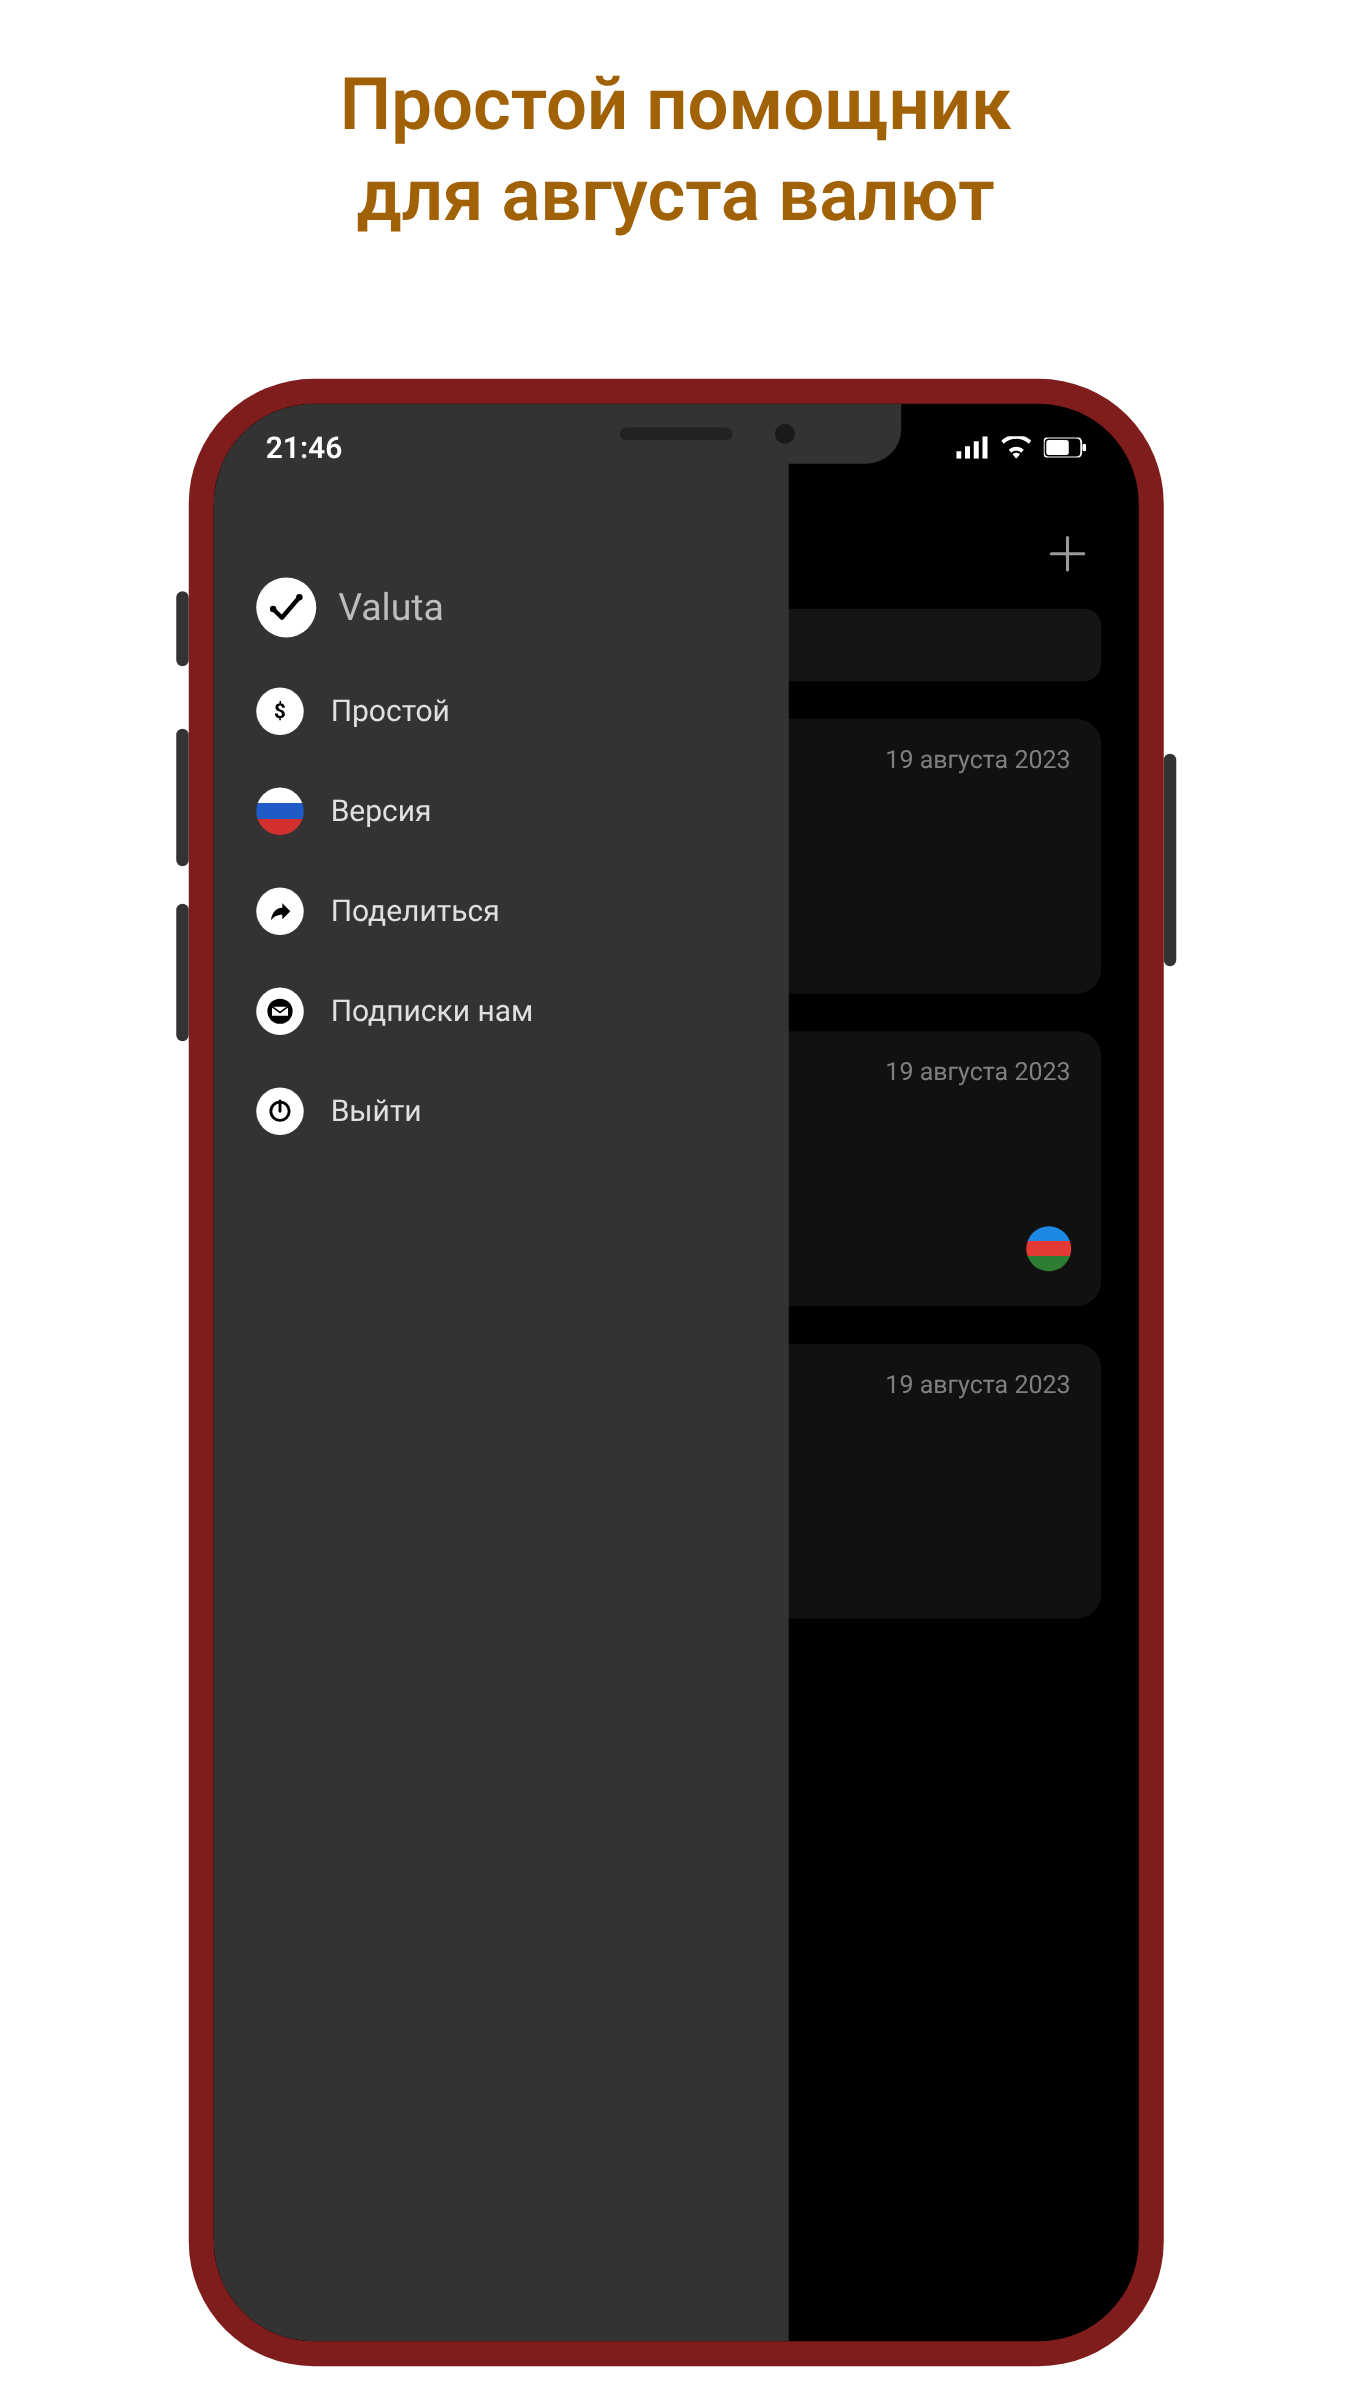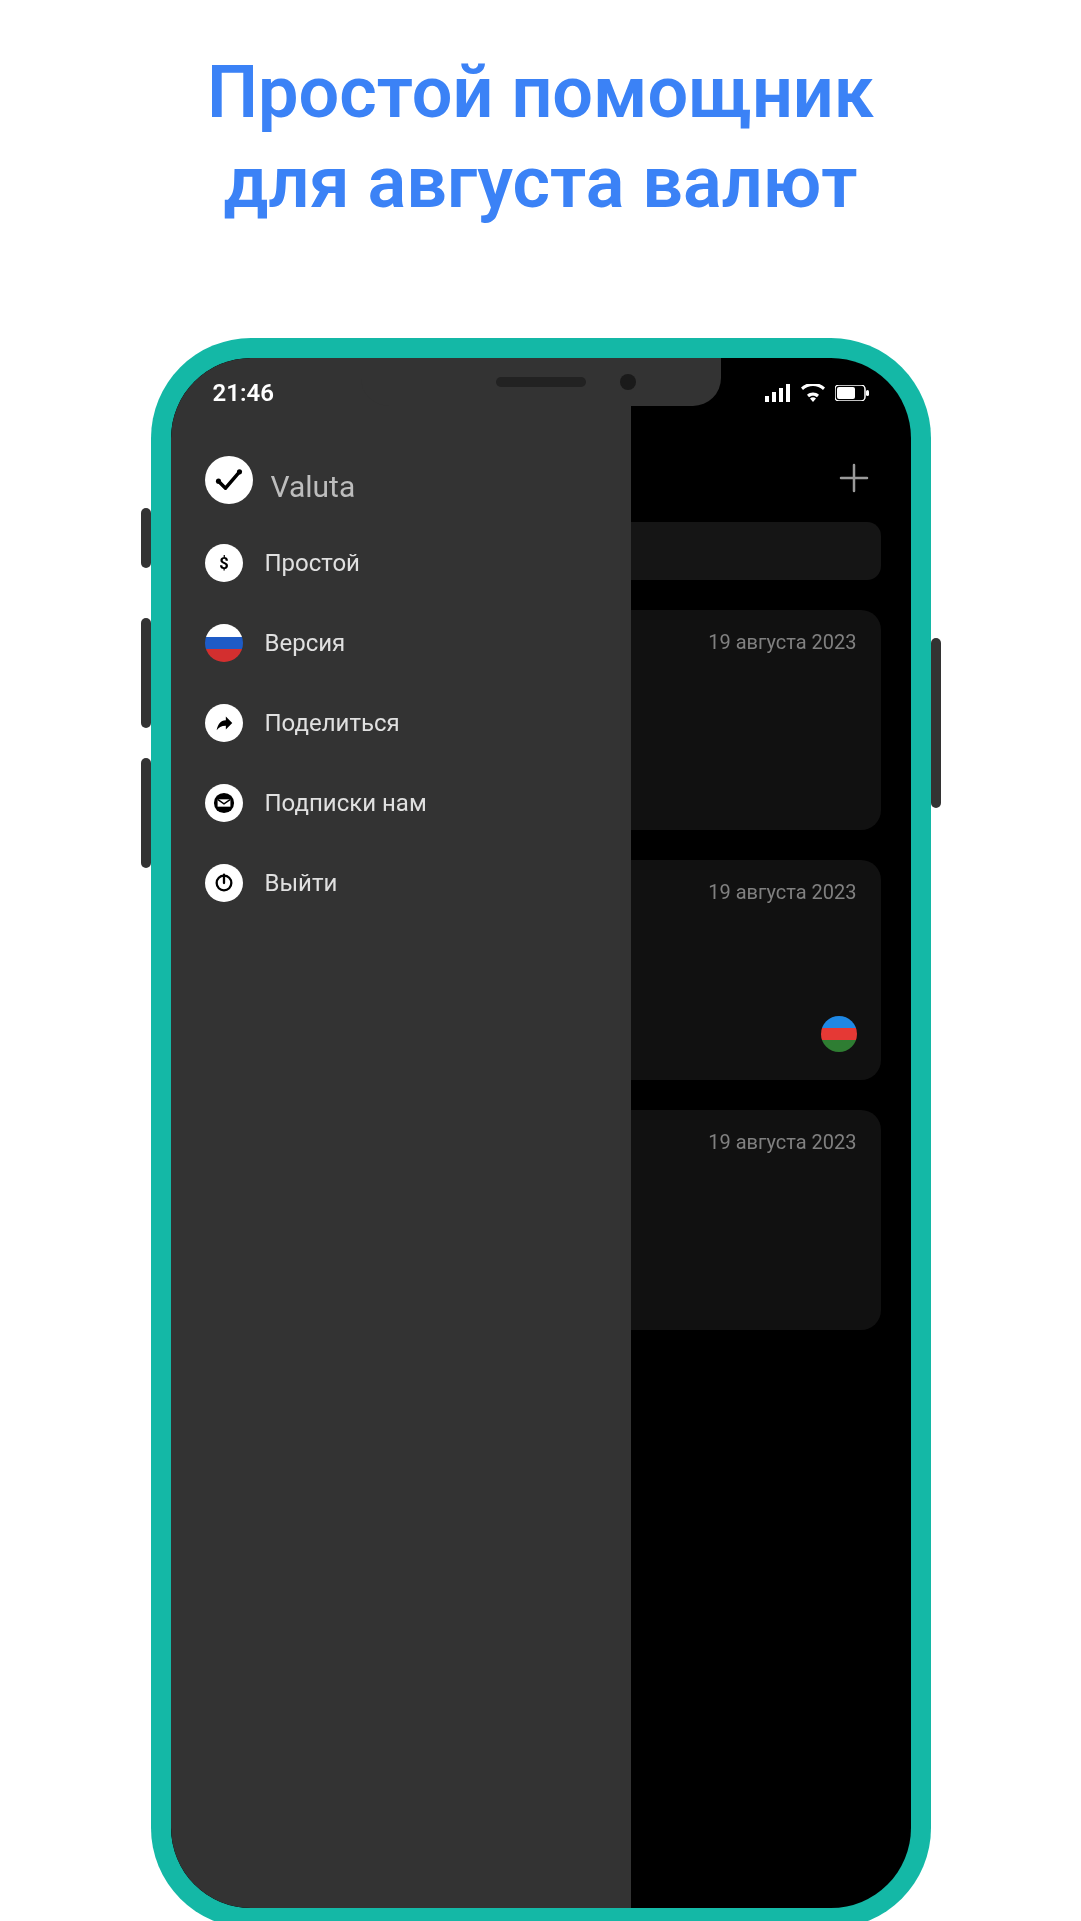--- a/index.html
+++ b/index.html
@@ -1,26 +1,26 @@
 <!DOCTYPE html>
 <html><head>
 <meta charset="utf-8">
 <style>
   * { box-sizing: border-box; margin: 0; padding: 0; }
   html, body { width: 1081px; height: 1921px; background: #ffffff; font-family: -apple-system, BlinkMacSystemFont, "Segoe UI", Roboto, Helvetica, Arial, sans-serif; }
-  .promo-title { text-align: center; font-size: 72px; font-weight: 600; line-height: 1.25; padding-top: 48px; color: #3b82f6; }
+  .promo-title { text-align: center; font-size: 58px; font-weight: 600; line-height: 1.25; padding-top: 48px; color: #a16207; }
   .phone-wrap { display: flex; justify-content: center; margin-top: 110px; }
   .phone { position: relative; width: 780px; height: 1590px; }
   
   .side-btn { position: absolute; background: #333; border-radius: 6px; }
   .side-left-1 { left: -10px; top: 170px; width: 10px; height: 60px; }
   .side-left-2 { left: -10px; top: 280px; width: 10px; height: 110px; }
   .side-left-3 { left: -10px; top: 420px; width: 10px; height: 110px; }
   .side-right  { right: -10px; top: 300px; width: 10px; height: 170px; }
-  .device { position: absolute; inset: 0; background: #14b8a6; border-radius: 100px; padding: 20px; }
+  .device { position: absolute; inset: 0; background: #7f1d1d; border-radius: 100px; padding: 20px; }
   .screen { position: absolute; top: 20px; left: 20px; right: 20px; bottom: 20px; background: #000; border-radius: 80px; overflow: hidden; }
   
   .notch { position: absolute; top: 0; left: 50%; transform: translateX(-50%); width: 360px; height: 48px; background: #333333; border-bottom-left-radius: 28px; border-bottom-right-radius: 28px; z-index: 50; display:flex; align-items:center; justify-content:center; gap:60px;}
   .notch .speaker { width: 90px; height: 10px; background: #222; border-radius: 5px;}
   .notch .cam { width: 16px; height: 16px; background: #1a1a1a; border-radius: 50%; position:absolute; right:85px;}
   
   .status { position: absolute; top: 0; left: 0; right: 0; height: 70px; display: flex; justify-content: space-between; align-items: center; padding: 0 42px; color: #fff; font-size: 24px; font-weight: 600; z-index: 40; }
   .status-right { display: flex; align-items: center; gap: 10px; }
   .status-right svg { display:block; }
   
@@ -31,21 +31,21 @@
   .card { margin: 0 30px 30px 30px; background: #111111; border-radius: 20px; padding: 22px 24px; height: 220px; position: relative; }
   .card-date { color: #808080; font-size: 20px; position:absolute; right:24px; top:20px; }
   .card-flag { position:absolute; right:24px; bottom:28px; width:36px; height:36px; border-radius:50%; }
   .flag-tr { background: radial-gradient(circle at 40% 50%, #c62828 40%, #c62828 100%); position:relative; overflow:hidden;}
   .flag-tr::after{content:""; position:absolute; left:10px; top:6px; width:20px; height:20px; border-radius:50%; background:#fff; box-shadow: 6px 0 0 0 #c62828;}
   .flag-az { background: linear-gradient(#1e88e5 33%, #e53935 33% 66%, #2e7d32 66%); }
   .flag-ae { background: linear-gradient(#2e7d32 33%, #fff 33% 66%, #000 66%); position:relative;}
   .flag-ae::before{content:"";position:absolute;left:0;top:0;bottom:0;width:30%;background:#d32f2f;}
   
   .drawer { position: absolute; top: 0; bottom: 0; left: 0; width: 460px; background: #333333; z-index: 30; padding-top: 98px; display:flex; flex-direction:column; border-top-left-radius:80px; border-bottom-left-radius:80px;}
-  .drawer-header { display:flex; align-items:flex-end; gap:18px; padding: 0 34px 40px 34px; }
+  .drawer-header { display:flex; align-items:center; gap:18px; padding: 0 34px 40px 34px; margin-top: 41px; }
   .logo-circle { width:48px; height:48px; border-radius:50%; background:#fff; display:flex; align-items:center; justify-content:center; }
   .logo-circle svg { width:28px; height:28px; }
   .app-name { color:#bdbdbd; font-size:30px; font-weight:400; }
   .menu { padding: 0 34px; display:flex; flex-direction:column; gap: 42px; }
   .menu-item { display:flex; align-items:center; gap:22px; color:#e0e0e0; font-size:24px; cursor:pointer; }
   .mi-icon { width:38px; height:38px; border-radius:50%; background:#fff; display:flex; align-items:center; justify-content:center; flex-shrink:0;}
   .mi-icon svg { width:22px; height:22px; }
   .mi-flag { width:38px; height:38px; border-radius:50%; background: linear-gradient(#fff 33%, #1e5bc6 33% 66%, #d32f2f 66%); flex-shrink:0;}
   .drawer-footer { margin-top:auto; text-align:center; color:#ffffff; font-size:22px; padding-bottom:60px; }
 </style>

